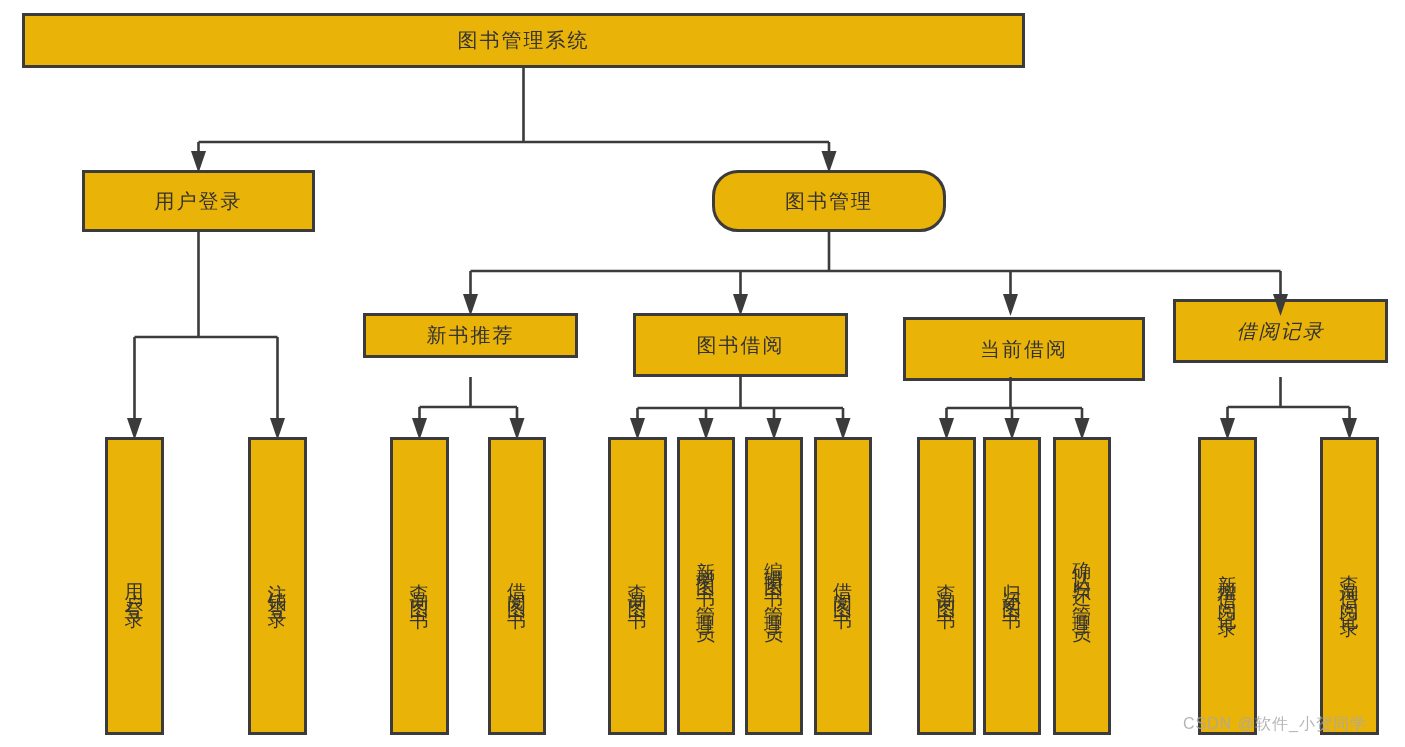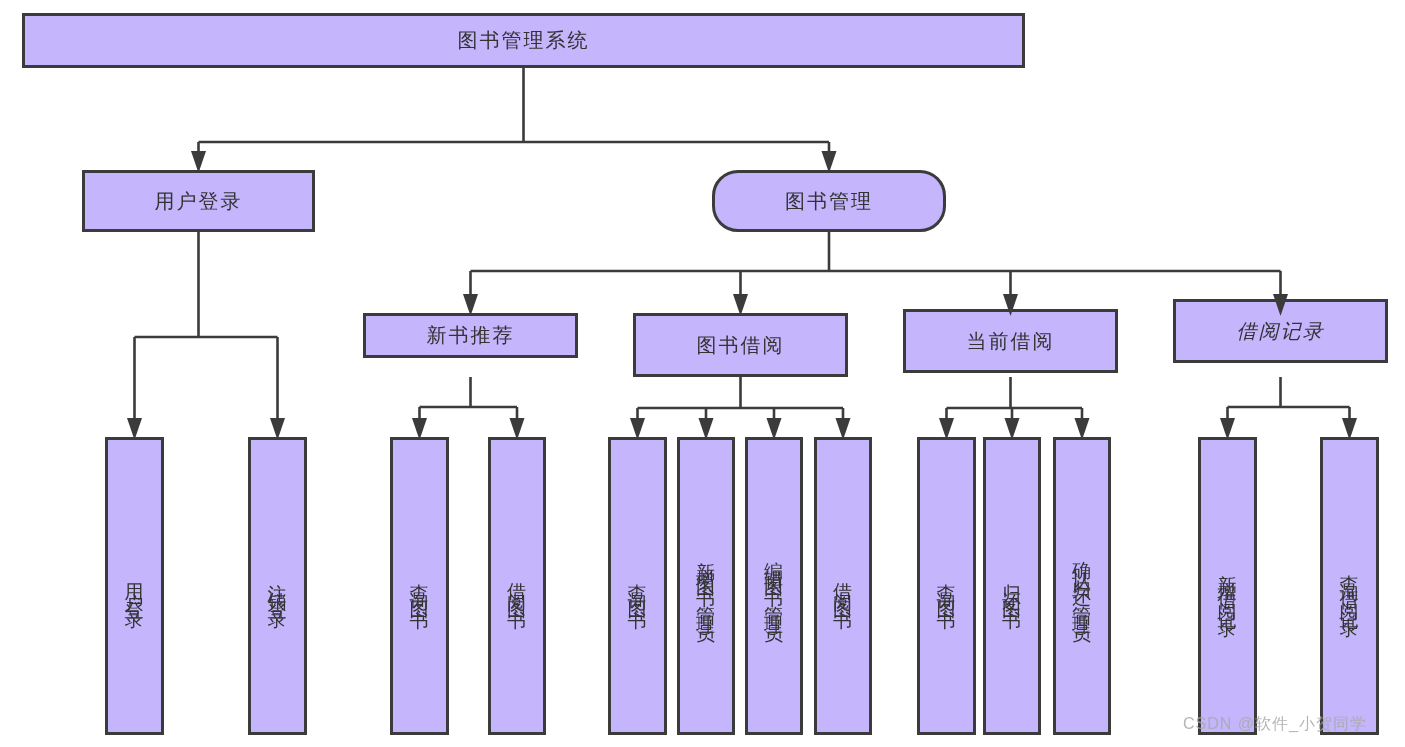--- a/index.html
+++ b/index.html
@@ -15,21 +15,21 @@
   #wires {
     position: absolute;
     left: 0; top: 0;
     width: 1405px; height: 747px;
     pointer-events: none;
     z-index: 2;
   }
   .node {
     position: absolute;
     box-sizing: border-box;
-    background: #c4b5fd;
+    background: #eab308;
     border: 3px solid #3b3b3b;
     display: flex;
     align-items: center;
     justify-content: center;
     z-index: 1;
   }
   .hbox { font-size: 20px; letter-spacing: 2px; }
   .vbox {
     writing-mode: vertical-rl;
     text-orientation: mixed;
@@ -88,21 +88,21 @@
   <div class="node hbox" style="left:712px; top:170px; width:234px; height:62px;border-radius:26px;">
     <span>图书管理</span>
   </div>
 
   <div class="node hbox" style="left:363px; top:313px; width:215px; height:45px;">
     <span>新书推荐</span>
   </div>
   <div class="node hbox" style="left:633px; top:313px; width:215px; height:64px;">
     <span>图书借阅</span>
   </div>
-  <div class="node hbox" style="left:903px; top:309px; width:215px; height:64px;">
+  <div class="node hbox" style="left:903px; top:317px; width:242px; height:64px;">
     <span>当前借阅</span>
   </div>
   <div class="node hbox" style="left:1173px; top:299px; width:215px; height:64px;font-style:italic;">
     <span>借阅记录</span>
   </div>
 
   <div class="node vbox" style="left:105px; top:437px; width:59px; height:298px;">
     <span>用户登录</span>
   </div>
   <div class="node vbox" style="left:248px; top:437px; width:59px; height:298px;">

